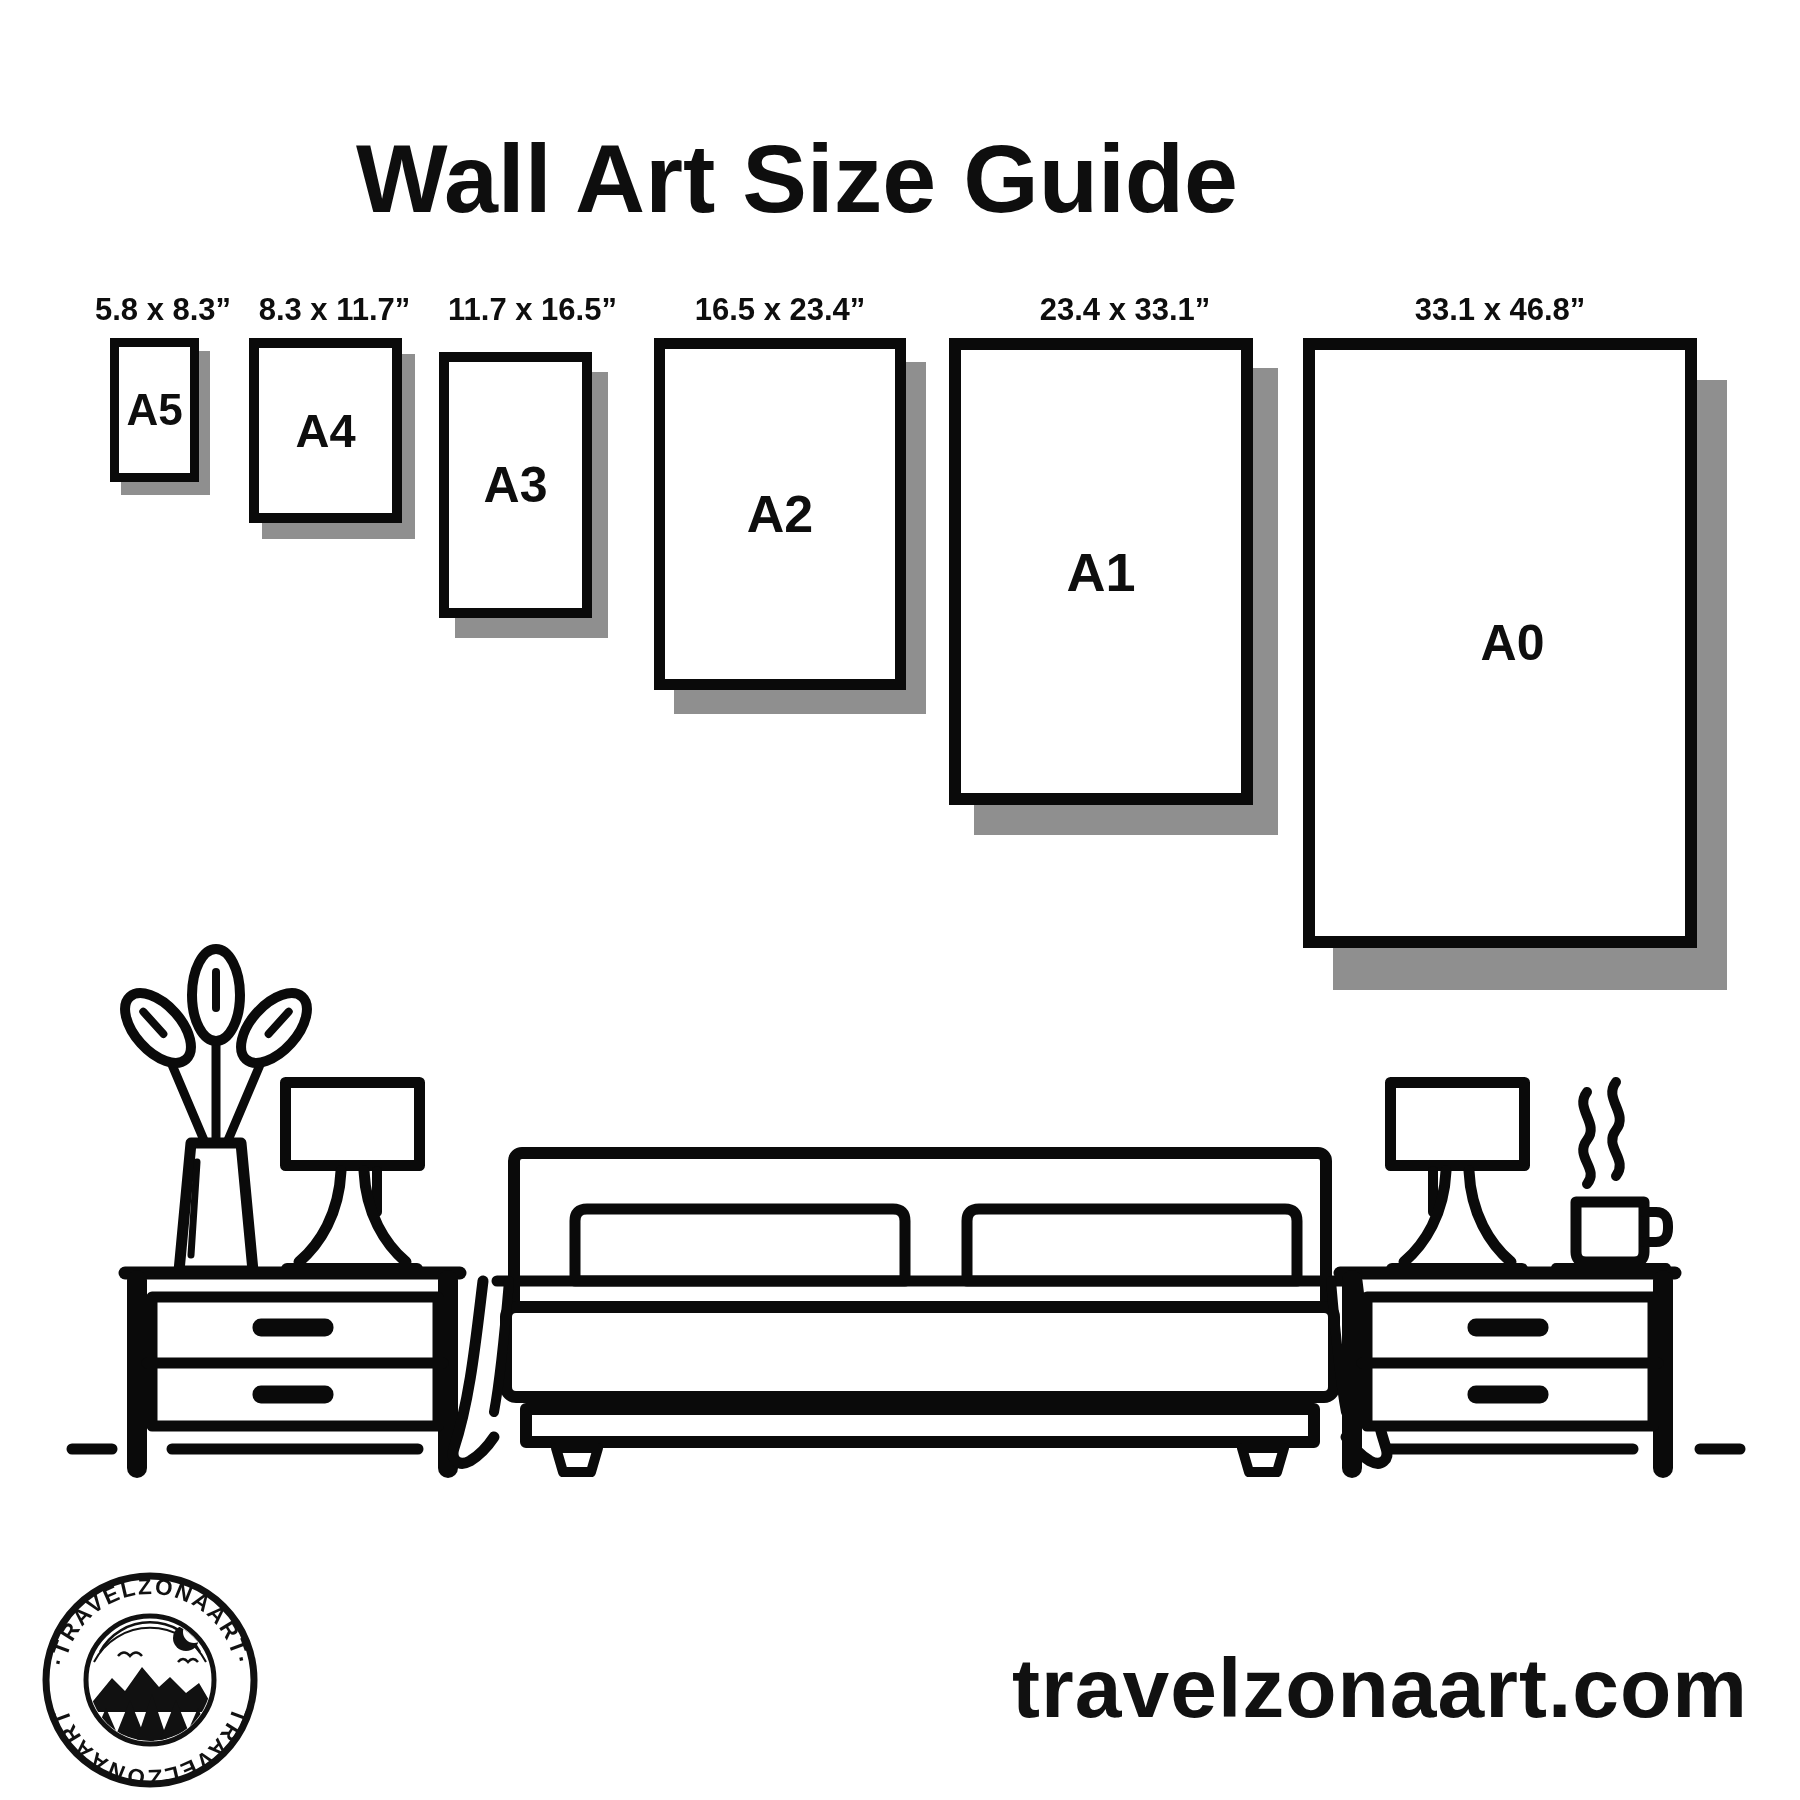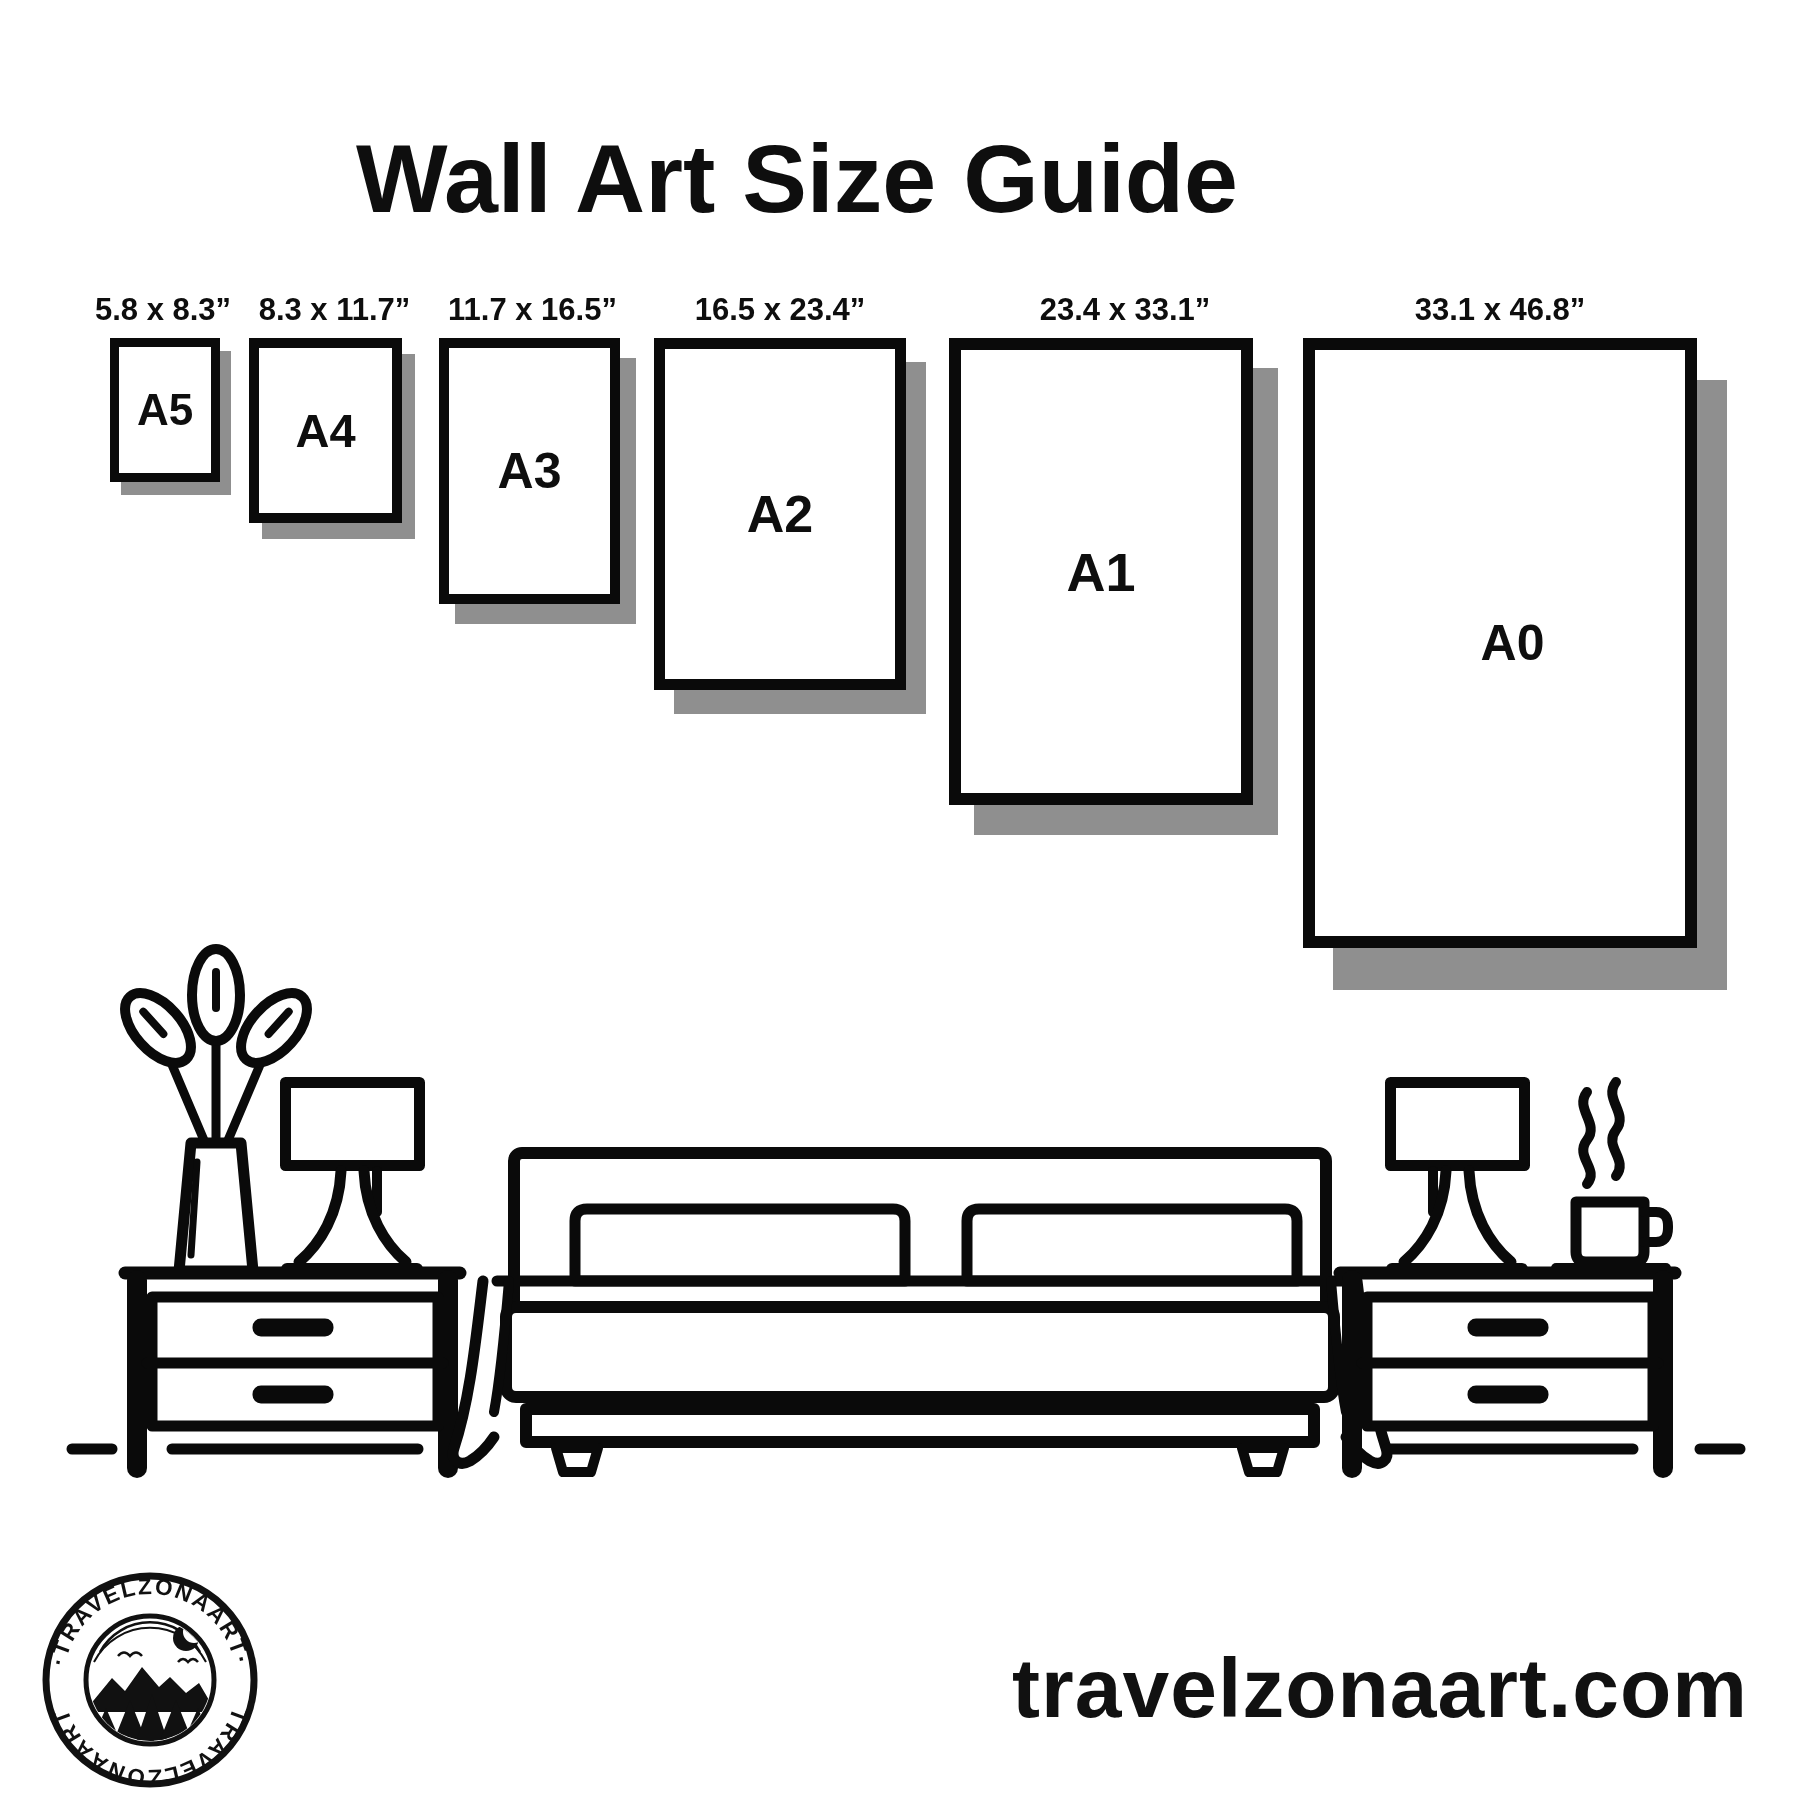--- a/index.html
+++ b/index.html
@@ -29,29 +29,29 @@
     letter-spacing:1px;color:#111;white-space:nowrap;
   }
 </style>
 </head>
 <body>
 
 <h1 class="title">Wall Art Size Guide</h1>
 
 <div id="frames-container">
     <div class="size-label" style="left: 163px; text-align: center;">5.8 x 8.3”</div>
-    <div class="paper-frame" style="left: 110px; top: 338px; width: 110px; height: 144px; border: 9px solid rgb(10, 10, 10); box-shadow: rgb(143, 143, 143) 11px 13px 0px 0px;">
+    <div class="paper-frame" style="left: 110px; top: 338px; width: 89px; height: 144px; border: 9px solid rgb(10, 10, 10); box-shadow: rgb(143, 143, 143) 11px 13px 0px 0px;">
       <span class="paper-letter" style="font-size: 44px;">A5</span>
     </div>
     <div class="size-label" style="left: 334.5px;">8.3 x 11.7”</div>
     <div class="paper-frame" style="left: 249px; top: 338px; width: 153px; height: 185px; border: 10px solid rgb(10, 10, 10); box-shadow: rgb(143, 143, 143) 13px 16px 0px 0px;">
       <span class="paper-letter" style="font-size: 47px;">A4</span>
     </div>
     <div class="size-label" style="left: 532.5px;">11.7 x 16.5”</div>
-    <div class="paper-frame" style="left: 439px; top: 338px; width: 181px; height: 266px; border: 10px solid rgb(10, 10, 10); box-shadow: rgb(143, 143, 143) 16px 20px 0px 0px;">
+    <div class="paper-frame" style="left: 439px; top: 352px; width: 153px; height: 266px; border: 10px solid rgb(10, 10, 10); box-shadow: rgb(143, 143, 143) 16px 20px 0px 0px;">
       <span class="paper-letter" style="font-size: 50px;">A3</span>
     </div>
     <div class="size-label" style="left: 780px;">16.5 x 23.4”</div>
     <div class="paper-frame" style="left: 654px; top: 338px; width: 252px; height: 352px; border: 11px solid rgb(10, 10, 10); box-shadow: rgb(143, 143, 143) 20px 24px 0px 0px;">
       <span class="paper-letter" style="font-size: 52px;">A2</span>
     </div>
     <div class="size-label" style="left: 1101px; margin-left: 24px;">23.4 x 33.1”</div>
     <div class="paper-frame" style="left: 949px; top: 338px; width: 304px; height: 467px; border: 12px solid rgb(10, 10, 10); box-shadow: rgb(143, 143, 143) 25px 30px 0px 0px;">
       <span class="paper-letter" style="font-size: 54px;">A1</span>
     </div>

